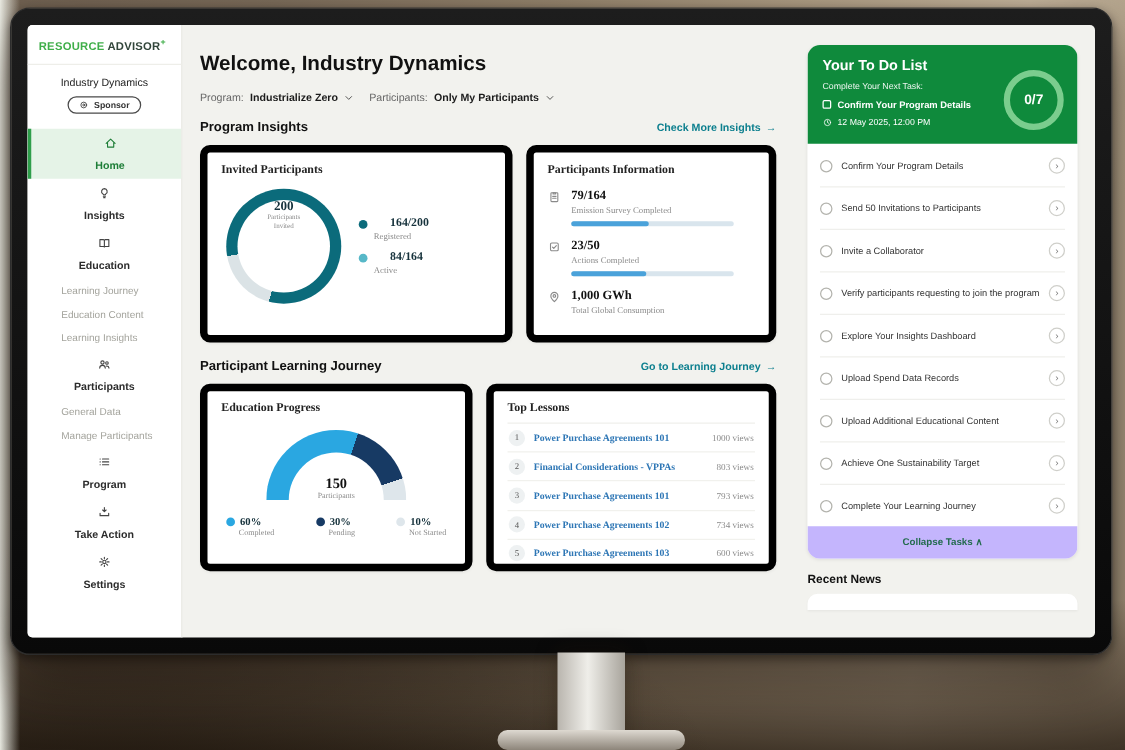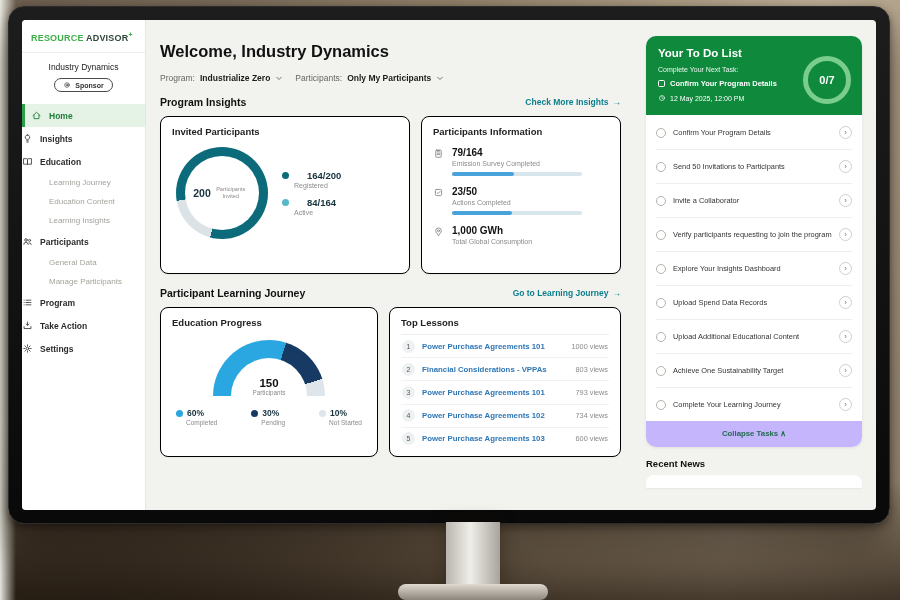--- a/index.html
+++ b/index.html
@@ -40,50 +40,50 @@
   .brand { padding:11px 9px 9px; border-bottom:1px solid #eeeee9; font-size:9px; font-weight:bold; letter-spacing:.2px; white-space:nowrap; }
   .brand .b1 { color:#3fae49; }
   .brand .b2 { color:#31453a; }
   .brand .b3 { color:#3fae49; font-size:7px; vertical-align:super; }
   .org { padding:9px 6px 10px; text-align:center; }
   .org-name { font-size:8.5px; font-weight:normal; color:#222; }
   .pill { margin:6px auto 0; width:fit-content; display:flex; align-items:center; gap:4px;
           border:1px solid #4a4a4a; border-radius:9px; padding:2px 8px; font-size:7px; color:#333; font-weight:bold; }
   .pill svg { width:8px; height:8px; }
   .nav { padding:2px 0; }
-  .nav-item { display:flex; align-items:center; gap:7px; padding:6px 0; font-size:8.5px; font-weight:bold; color:#2c2c2c; cursor:pointer; }
+  .nav-item { display:flex; align-items:center; gap:7px; padding:6px 0; font-size:8.5px; font-weight:bold; color:#2c2c2c; cursor:pointer;flex-direction:column; }
   .nav-item svg { width:11px; height:11px; flex:none; color:#444; }
   .nav-item.active { background:#e5f3e7; color:#1e7e38; border-left:3px solid #2f9e4b; padding-left:6px; }
   .nav-item.active svg { color:#1e7e38; }
   .nav-sub { padding:5px 9px 5px 27px; font-size:8px; color:#a3a39c; cursor:pointer; }
   svg.ic { fill:none; stroke:currentColor; stroke-width:1.3; stroke-linecap:round; stroke-linejoin:round; }
 
   
   .main { flex:1; min-width:0; padding:14px 13px 0 14px; }
   .title { font-size:16.5px; font-weight:bold; color:#111; margin:8px 0 12px; }
   .filters { display:flex; gap:12px; align-items:center; font-size:8.5px; color:#666; margin-bottom:13px; }
   .filter { display:flex; align-items:center; gap:5px; cursor:pointer; }
   .filter .val { font-weight:bold; color:#1c1c1c; }
   .filter svg { width:8px; height:7px; color:#333; }
   .sec-head { display:flex; justify-content:space-between; align-items:center; margin:2px 0 8px; }
   .sec-title { font-size:10.5px; font-weight:bold; color:#111;text-align:center; }
   .sec-link { font-size:8.5px; font-weight:bold; color:#0c7f8e; display:flex; align-items:flex-start; gap:4px; cursor:pointer; }
   .cards { display:flex; gap:11px; margin-bottom:13px; }
-  .card { background:#fff; border:1px solid #000000; border-radius:8px; padding:9px 11px; box-shadow:0 1px 2px rgba(0,0,0,.04); }
+  .card { background:#fff; border:6px solid #000000; border-radius:8px; padding:9px 11px; box-shadow:0 1px 2px rgba(0,0,0,.04);font-family:Liberation Serif, serif; }
   .card-title { font-size:9.5px; font-weight:bold; color:#222; }
 
   
   .card.invited { width:250px; height:158px; }
   .invited-body { display:flex; align-items:center; gap:14px; padding:10px 0 0 4px; }
   .donut { width:92px; height:92px; border-radius:50%; position:relative; flex:none;
            background:conic-gradient(from 260deg,#0b6b7b 0deg 295deg,#dbe3e6 295deg 360deg); }
   .donut-inner { position:absolute; inset:12px; border-radius:50%;
            background:conic-gradient(#57b8c8 0deg 185deg,#e6edef 185deg 360deg); }
   .donut-hole { position:absolute; inset:9px; border-radius:50%; background:#fff;
-           display:flex; flex-direction:row; align-items:center; justify-content:center; text-align:center; }
+           display:flex; flex-direction:column; align-items:center; text-align:center; }
   .donut-num { font-size:10.5px; font-weight:bold; color:#16323c; }
   .donut-lab { font-size:5.6px; color:#8b8b8b; width:40px; line-height:1.2; }
   .leg-item { margin:8px 0; }
   .leg-line { display:flex; align-items:center; gap:18px; }
   .leg-dot { width:7px; height:7px; border-radius:50%; flex:none; }
   .leg-val { font-size:9.5px; font-weight:bold; color:#16323c; }
   .leg-lab { font-size:7px; color:#8b8b8b; margin-left:12px; margin-top:1px; }
 
   
   .card.pinfo { flex:1; height:158px; }

